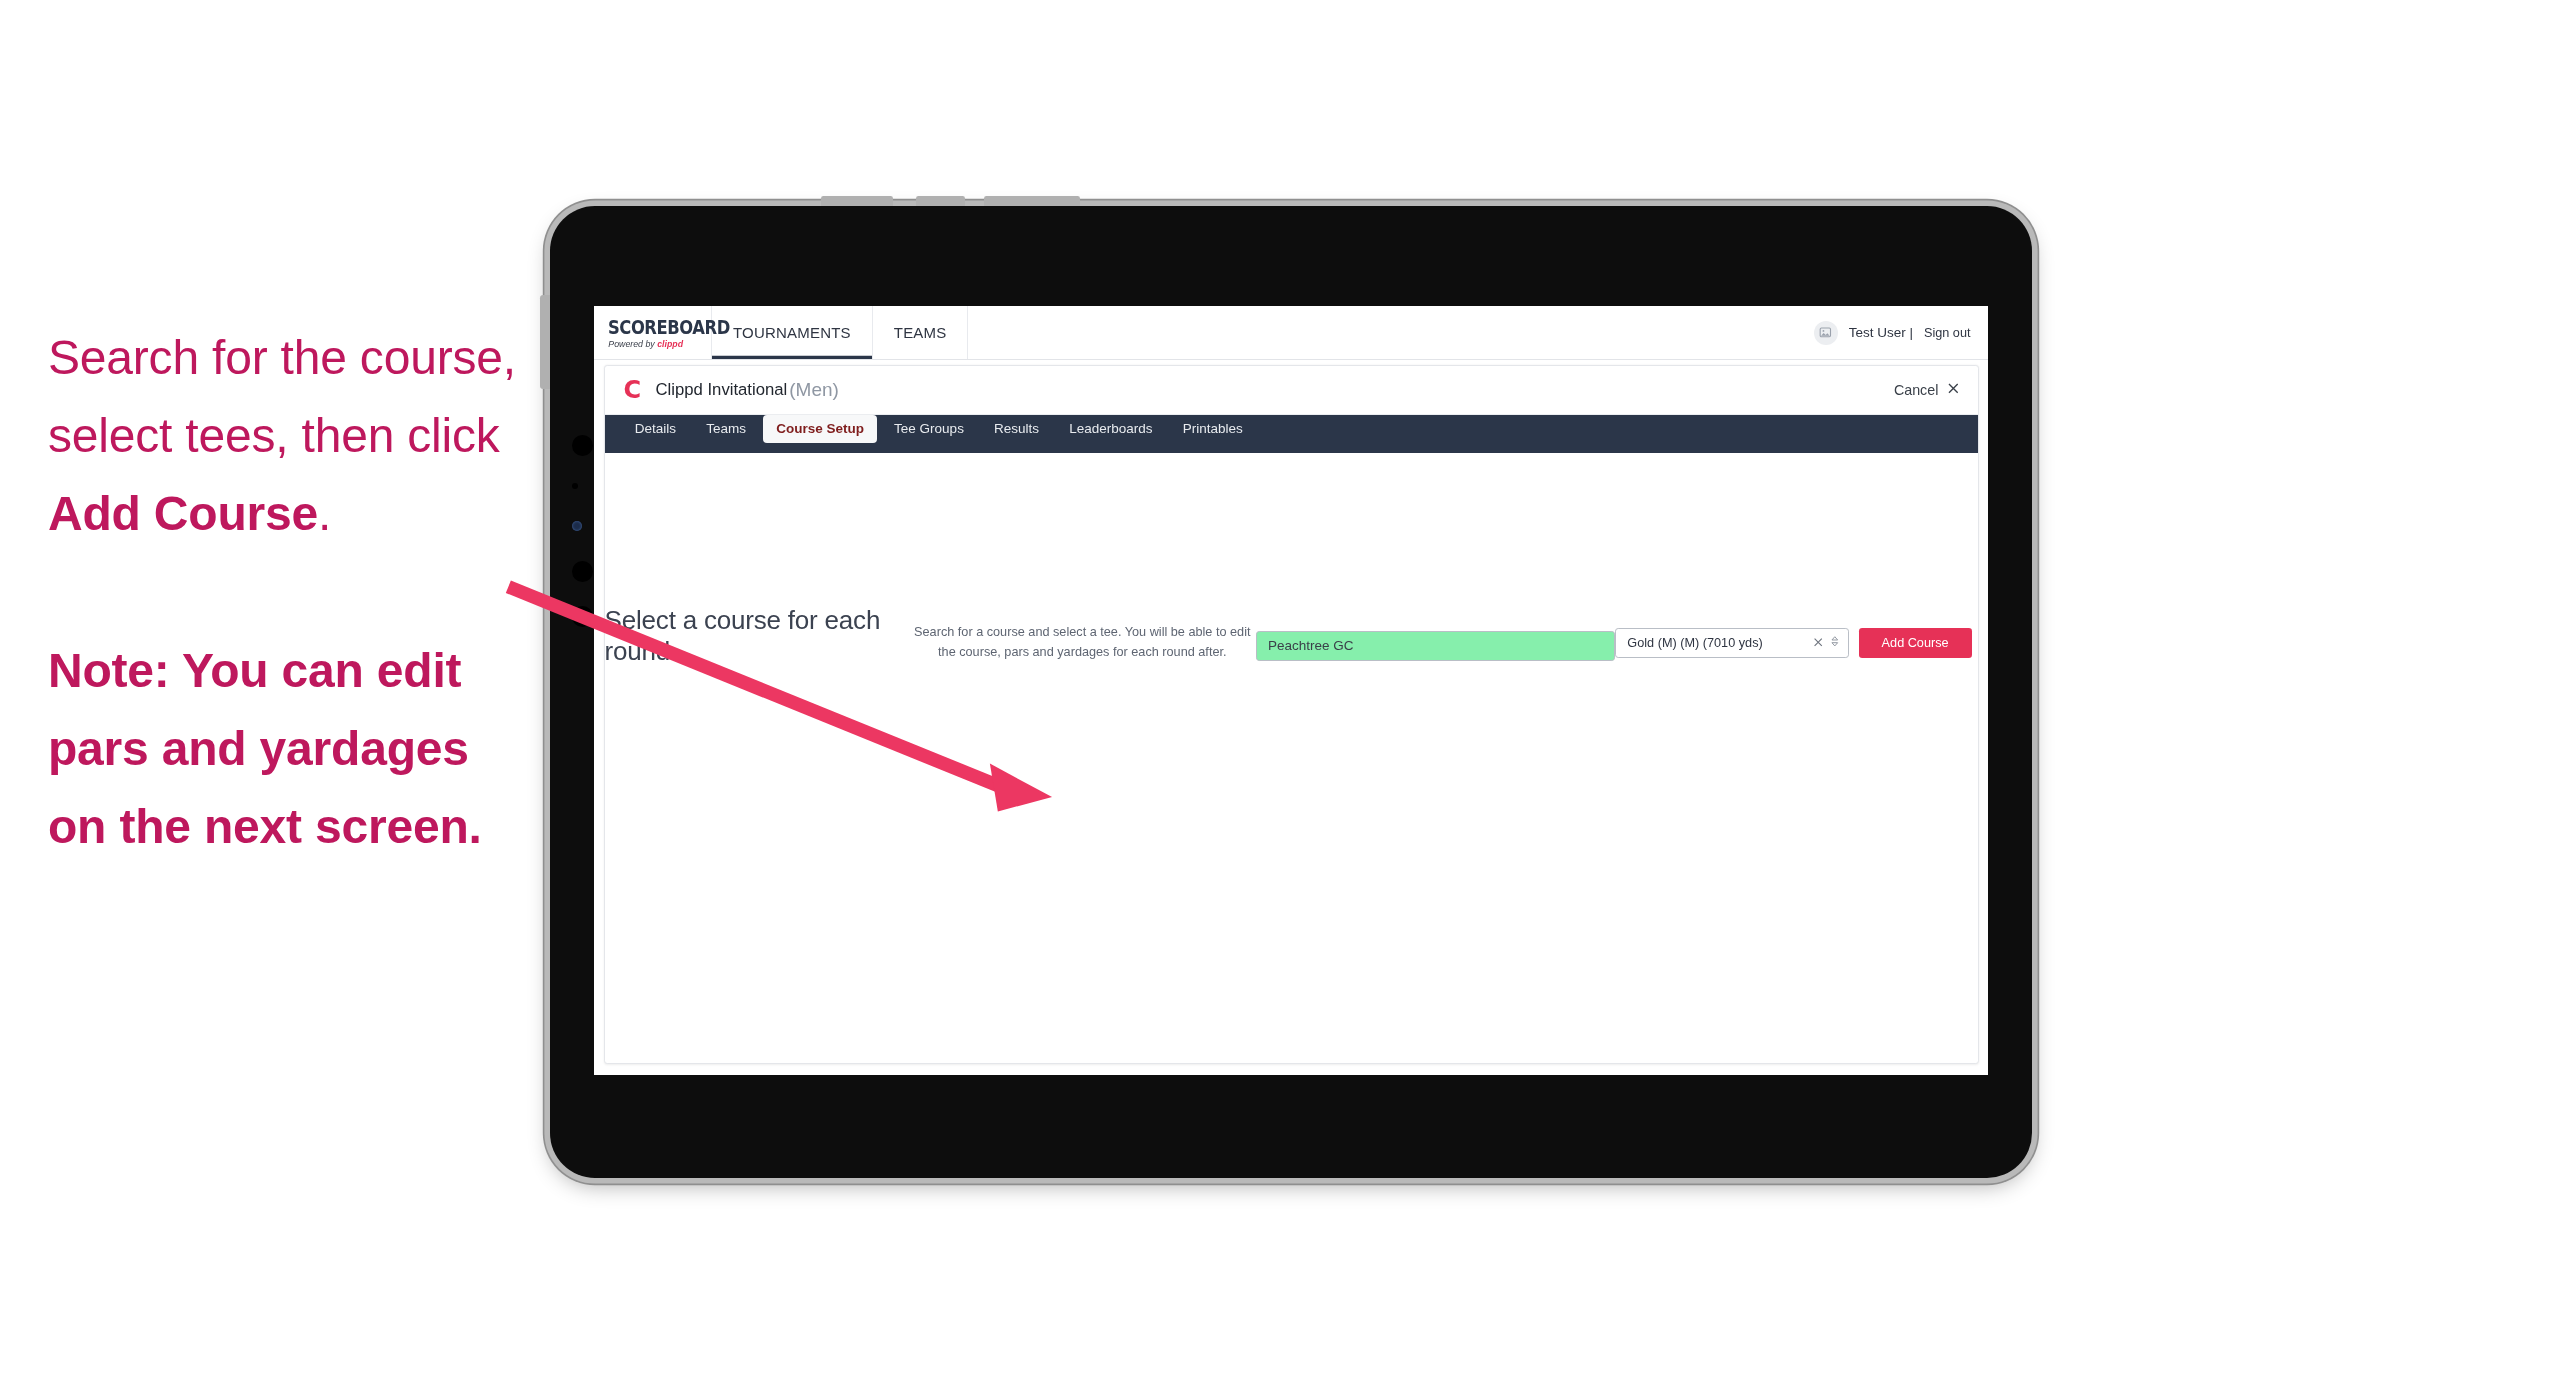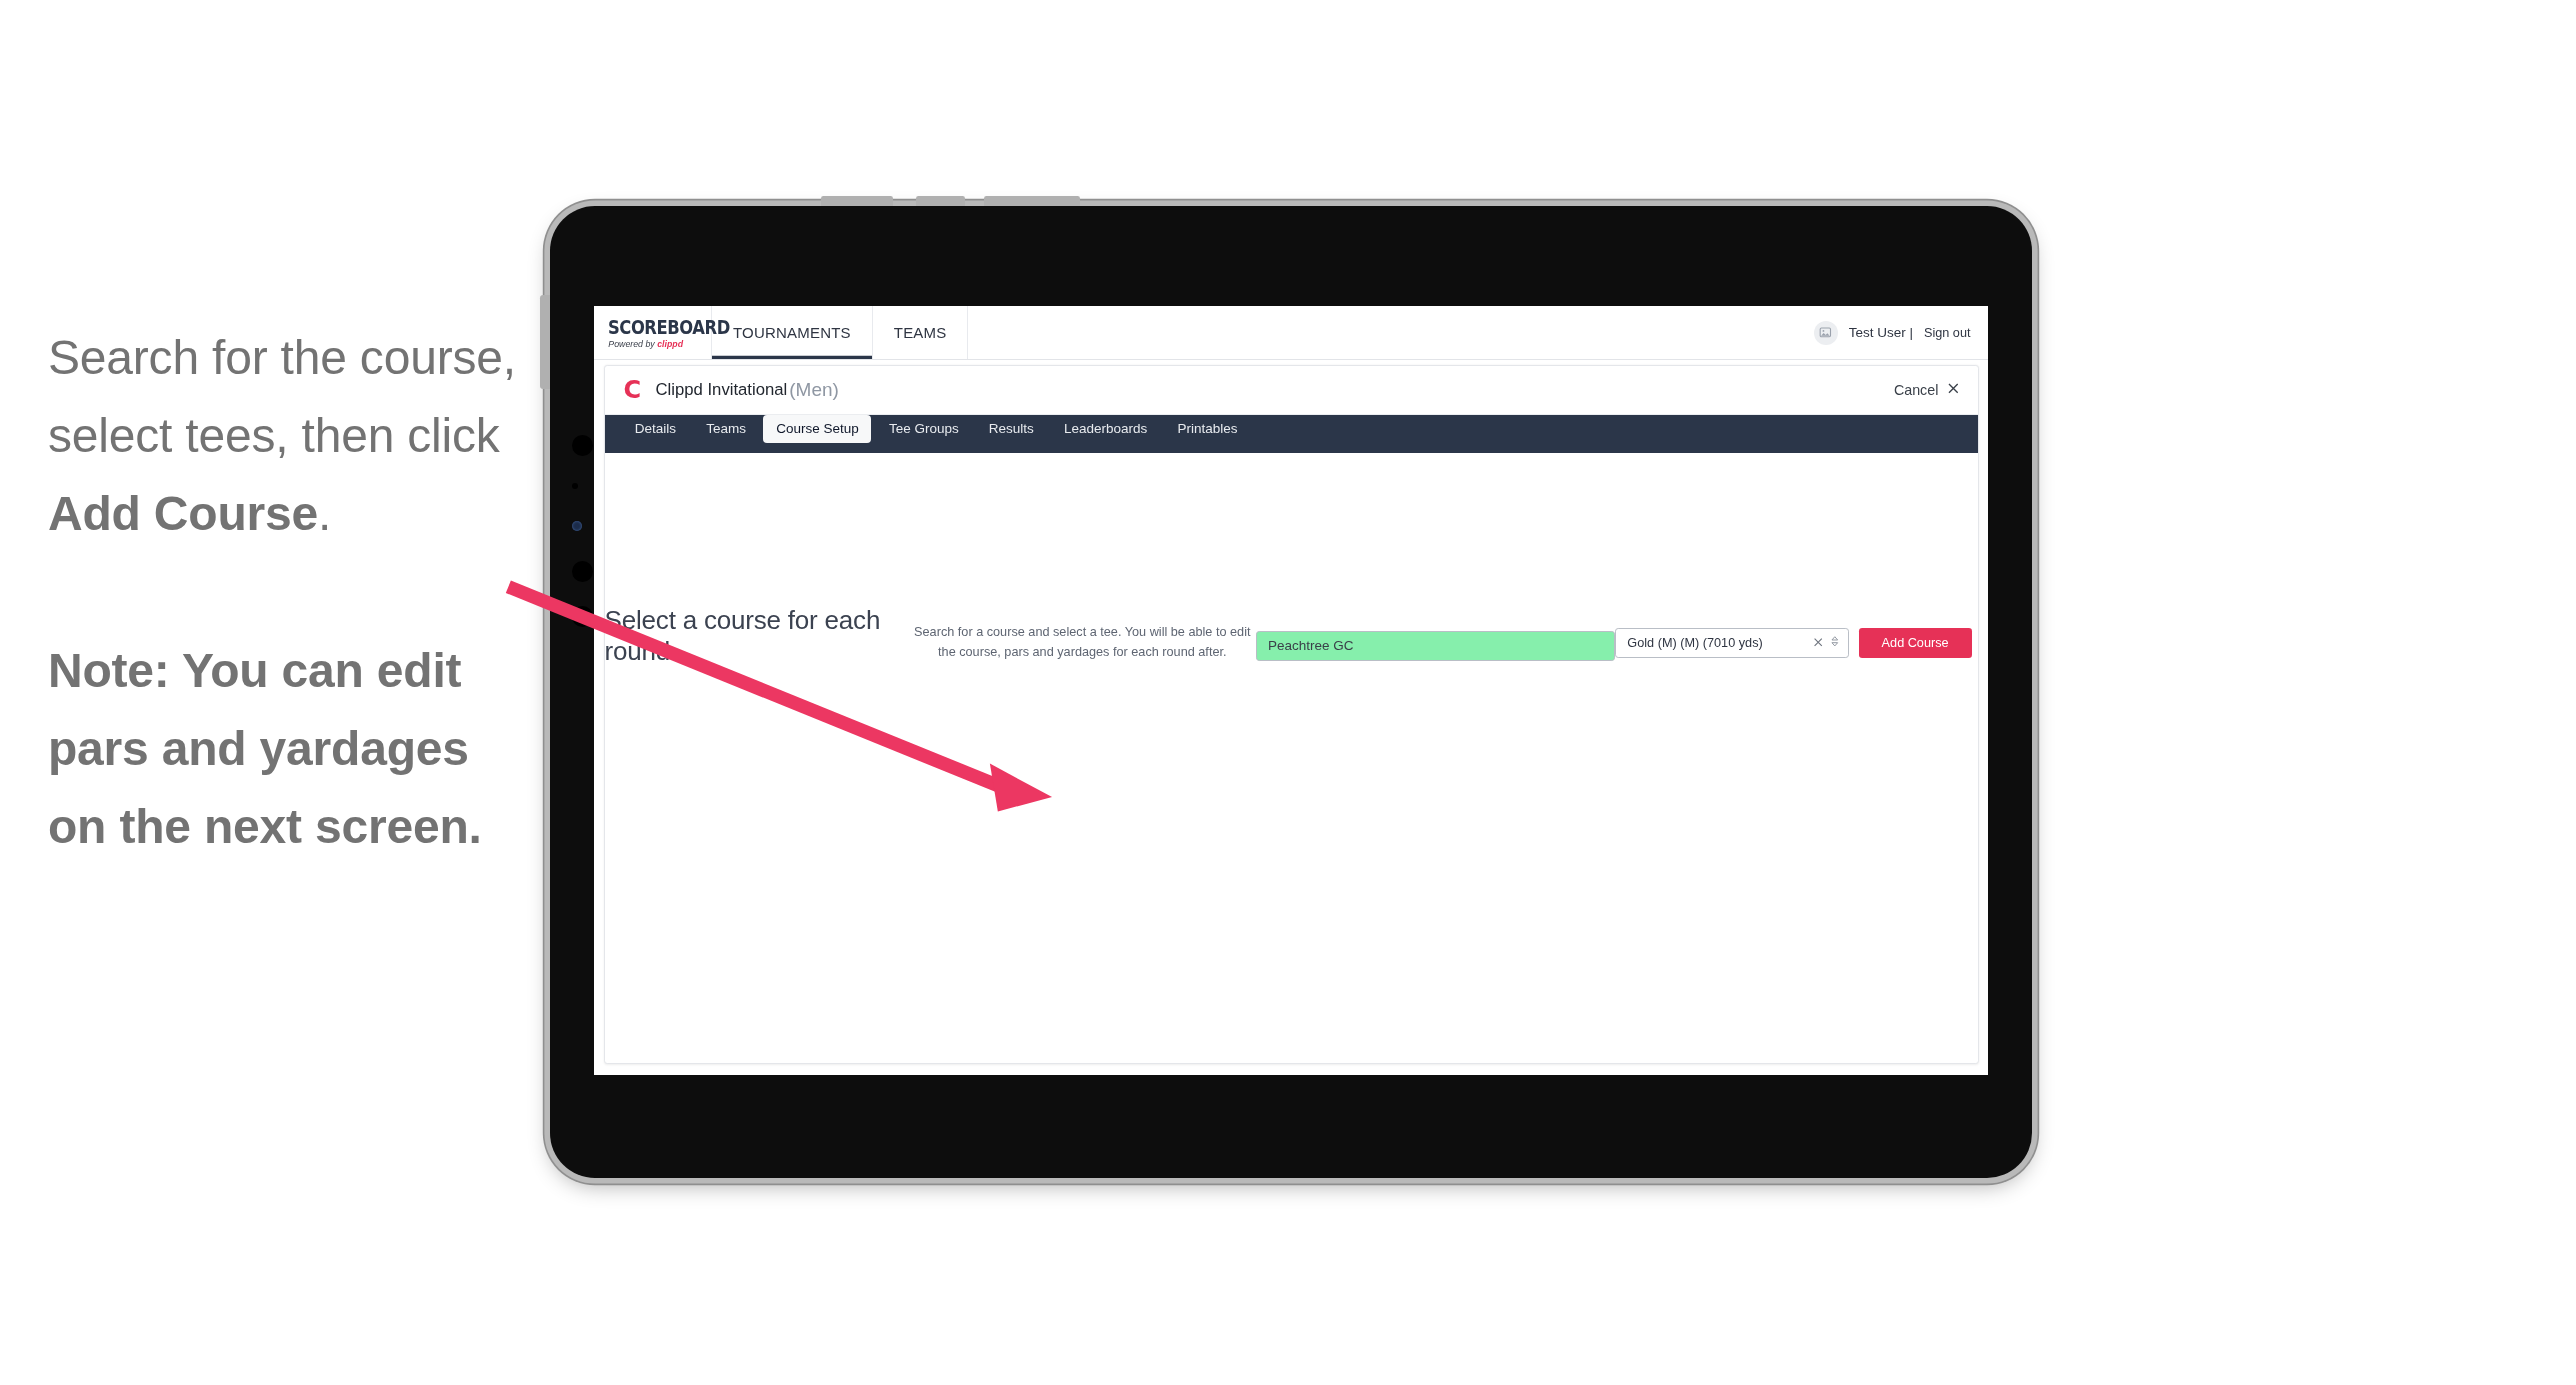--- a/index.html
+++ b/index.html
@@ -23,21 +23,21 @@
   
   .instructions {
     position: absolute;
     left: 48px;
     top: 319px;
     width: 486px;
   }
   .instr-para {
     font-size: 48px;
     line-height: 1.62;
-    color: #737373;
+    color: #be185d;
     letter-spacing: -0.2px;
   }
   .instr-para.bold {
     font-weight: bold;
   }
   .instr-para b { font-weight: bold; }
   .instr-spacer { height: 80px; }
 
   
   #tablet {
@@ -215,22 +215,22 @@
   .sec-tab {
     font-size: 13.5px;
     color: #e8ebef;
     padding: 6.4px 12.7px;
     border-radius: 4px;
     cursor: pointer;
     white-space: nowrap;
   }
   .sec-tab.active {
     background: #f7f8f9;
-    color: #0f172a;
-    font-weight: normal;
+    color: #7f1d1d;
+    font-weight: bold;
   }
 
   
   .picker {
     position: absolute;
     left: 0; right: 6px;
     top: 239px;
     display: flex;
     align-items: center;
   }

